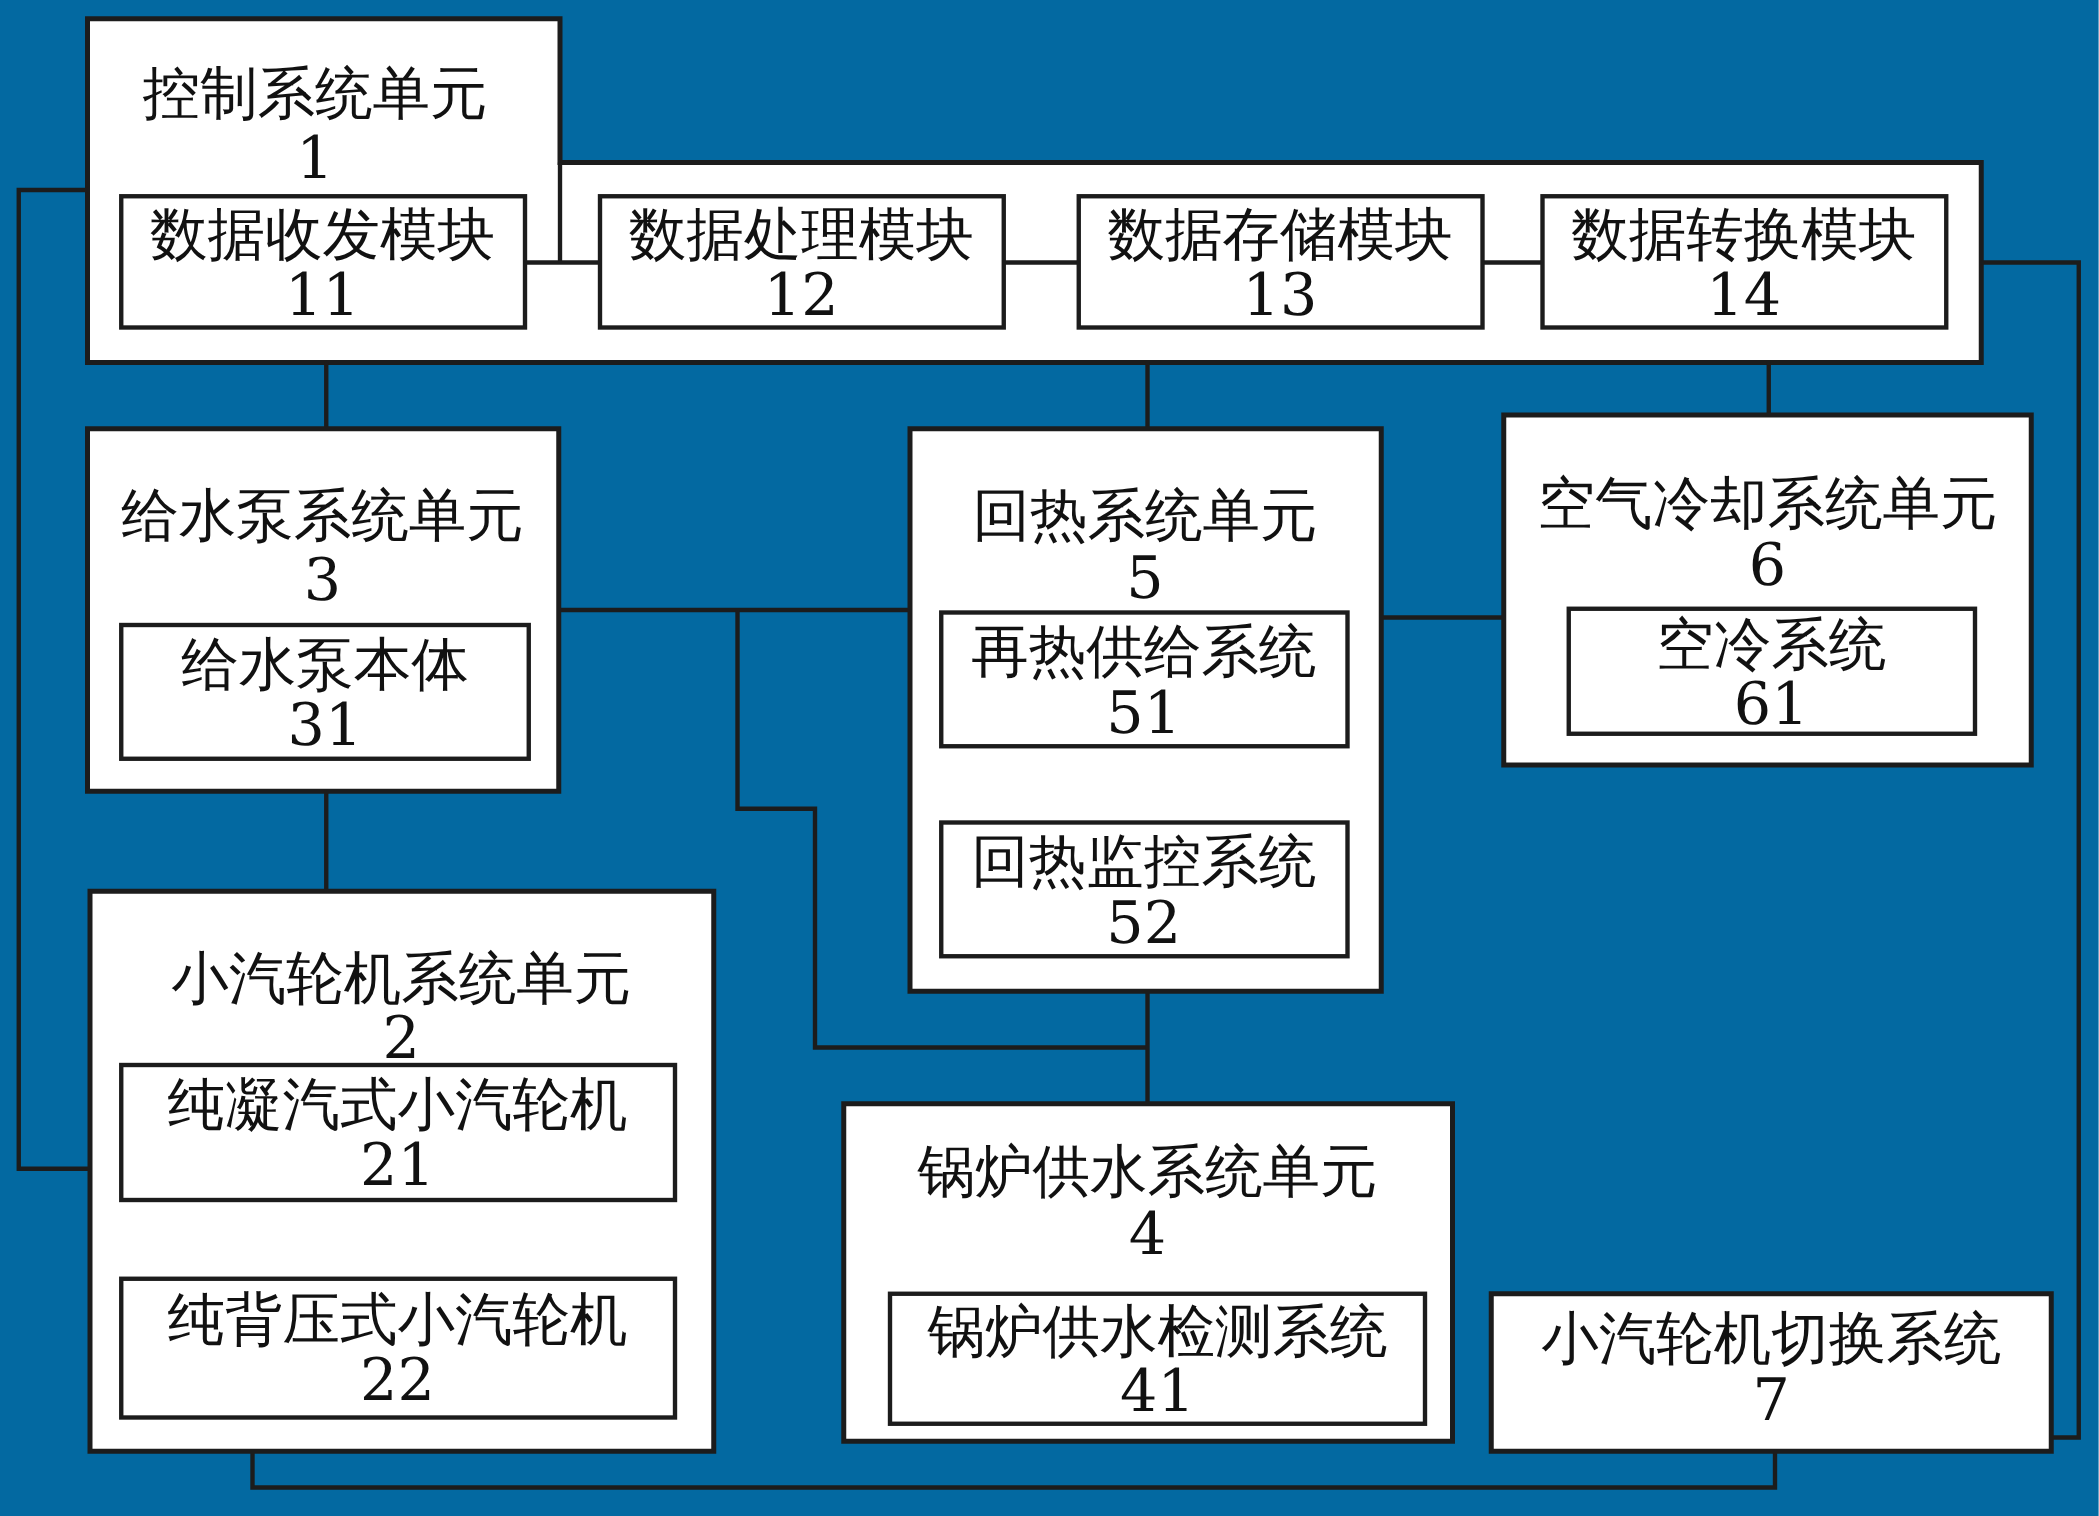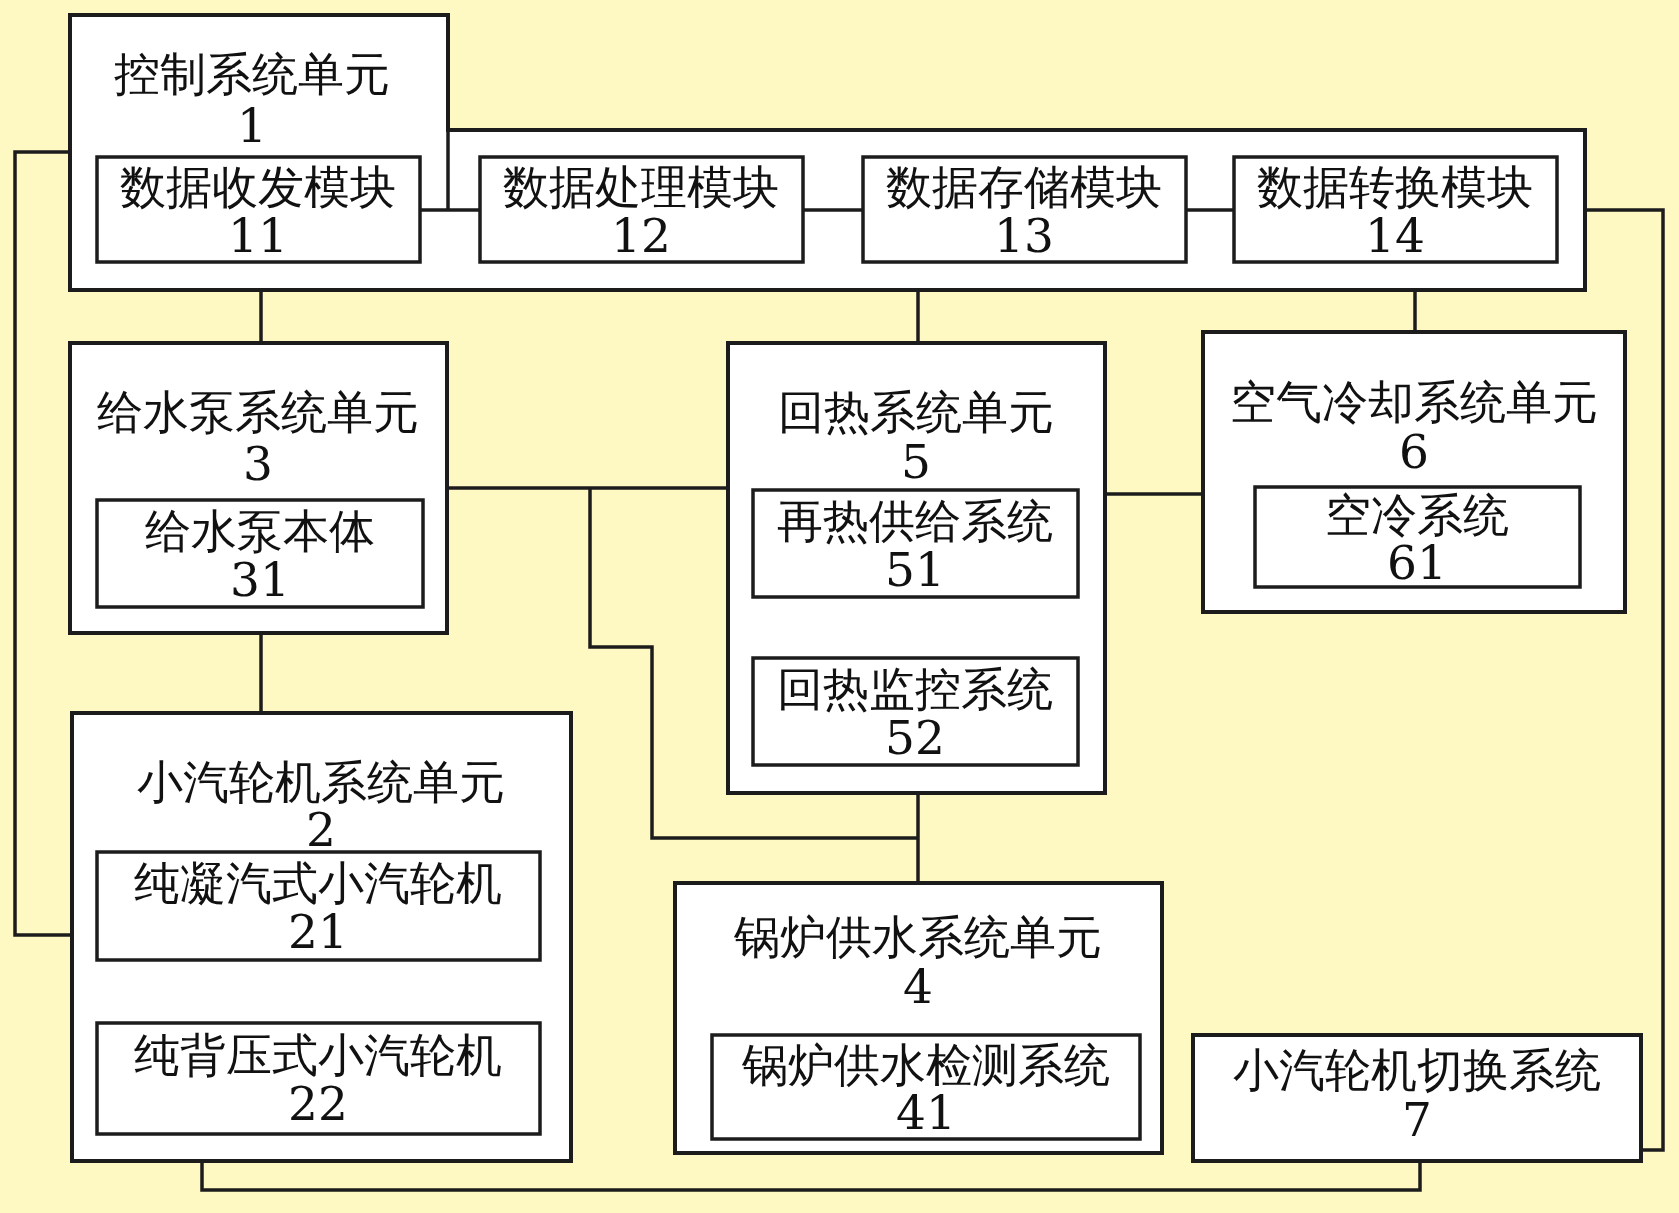--- a/index.html
+++ b/index.html
@@ -1,16 +1,16 @@
 <!DOCTYPE html>
 <html><head>
 <meta charset="utf-8">
 <style>
   html,body{margin:0;padding:0;background:#ffffff;}
-  .stage{position:relative;width:1679px;height:1213px;background:#fef9c3;overflow:hidden;
+  .stage{position:relative;width:1679px;height:1213px;background:#0369a1;overflow:hidden;
          font-family:"DejaVu Serif","Liberation Serif",serif;}
   svg{display:block;}
   .box{fill:#ffffff;stroke:#1c1c1c;stroke-width:4;}
   .inner{fill:#ffffff;stroke:#1c1c1c;stroke-width:3.5;}
   .conn{fill:none;stroke:#1c1c1c;stroke-width:3.5;}
   .outline{fill:#ffffff;stroke:#1c1c1c;stroke-width:4;}
   text{fill:#111111;font-family:"DejaVu Serif","Liberation Serif",serif;}
   .lbl{font-size:46px;text-anchor:middle;}
   .num{font-size:47px;text-anchor:middle;}
 </style>

